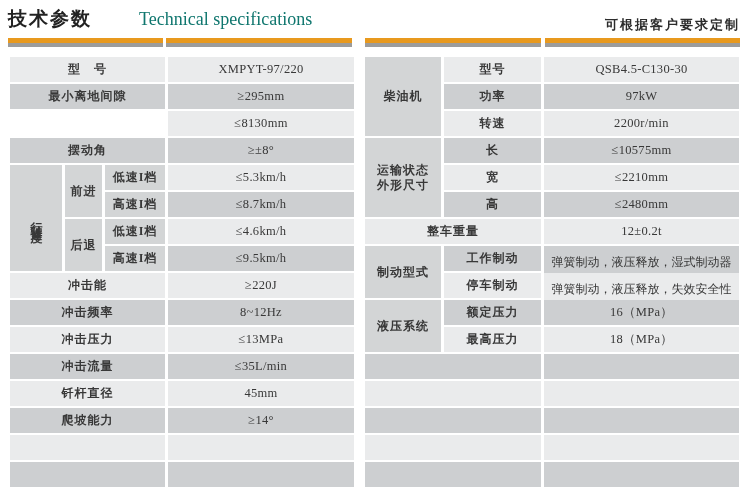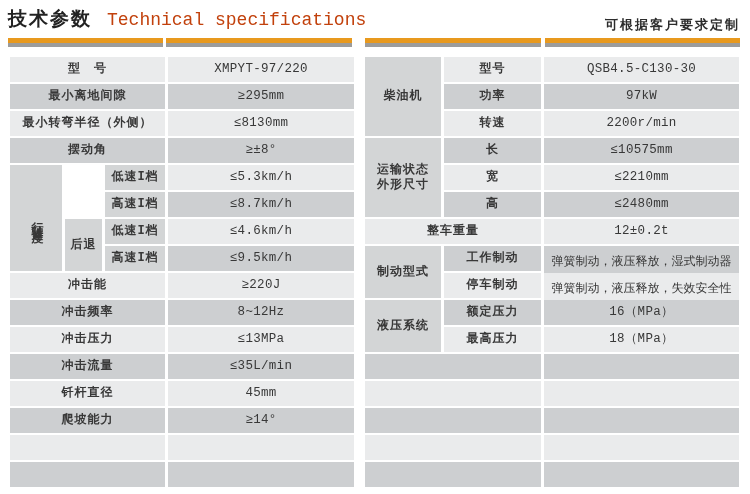--- a/index.html
+++ b/index.html
@@ -1,20 +1,20 @@
 <!DOCTYPE html>
 <html><head>
 <meta charset="utf-8">
 <style>
   html,body{margin:0;padding:0;background:#fff;}
   .page{position:relative;width:750px;height:494px;background:#ffffff;
-        font-family:Liberation Mono, monospace;overflow:hidden;}
+        font-family:Liberation Serif, serif;overflow:hidden;}
   .hdr{position:absolute;left:8px;top:6px;display:flex;align-items:baseline;gap:15px;}
   .title-zh{font-size:19px;font-weight:bold;color:#222;letter-spacing:2px;}
-  .title-en{font-size:18px;color:#c2410c;}
+  .title-en{font-size:18px;color:#0f766e;margin-left:32px;}
   .note{position:absolute;right:10px;top:16px;font-size:13px;font-weight:bold;color:#2c2c2c;letter-spacing:2px;}
   .bar{position:absolute;top:38px;height:5px;background:#E8991E;border-bottom:4px solid #9C9C9C;}
   .bar.s1{left:8px;width:155px;}
   .bar.s2{left:166px;width:186px;}
   .bar.s3{left:365px;width:176px;}
   .bar.s4{left:545px;width:195px;}
   .tbl{position:absolute;top:57px;display:grid;row-gap:2px;column-gap:3px;}
   .tbl.left{left:10px;grid-template-columns:52px 37px 60px 186px;grid-template-rows:repeat(16,25px);}
   .tbl.right{left:365px;grid-template-columns:76px 97px 195px;grid-template-rows:repeat(16,25px);}
   .cell{display:flex;align-items:center;justify-content:center;font-size:12px;color:#383838;
@@ -42,26 +42,26 @@
   <div class="bar s1"></div>
   <div class="bar s2"></div>
   <div class="bar s3"></div>
   <div class="bar s4"></div>
 
   <div class="tbl left">
     <div class="cell lab light" style="grid-area:1/1/2/4">型　号</div>
     <div class="cell val light" style="grid-area:1/4">XMPYT-97/220</div>
     <div class="cell lab gray" style="grid-area:2/1/3/4">最小离地间隙</div>
     <div class="cell val gray" style="grid-area:2/4">≥295mm</div>
-    <div class="cell lab light" style="grid-area:3/1/4/4">最小转弯半径（外侧）</div>
     <div class="cell val light" style="grid-area:3/4">≤8130mm</div>
     <div class="cell lab gray" style="grid-area:4/1/5/4">摆动角</div>
     <div class="cell val gray" style="grid-area:4/4">≥±8°</div>
 
     <div class="cell grp vert" style="grid-area:5/1/9/2">行驶速度</div>
+    <div class="cell grp" style="grid-area:5/2/7/3">前进</div>
     <div class="cell grp" style="grid-area:7/2/9/3">后退</div>
     <div class="cell grp" style="grid-area:5/3">低速I档</div>
     <div class="cell val light" style="grid-area:5/4">≤5.3km/h</div>
     <div class="cell grp" style="grid-area:6/3">高速I档</div>
     <div class="cell val gray" style="grid-area:6/4">≤8.7km/h</div>
     <div class="cell grp" style="grid-area:7/3">低速I档</div>
     <div class="cell val light" style="grid-area:7/4">≤4.6km/h</div>
     <div class="cell grp" style="grid-area:8/3">高速I档</div>
     <div class="cell val gray" style="grid-area:8/4">≤9.5km/h</div>
 

